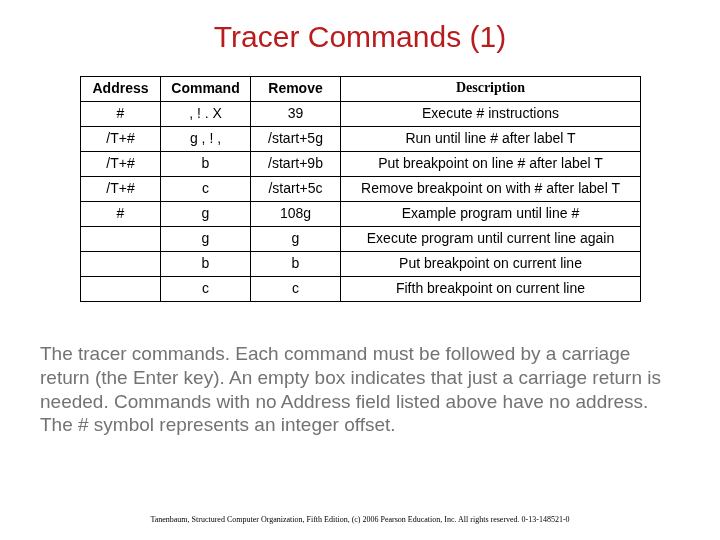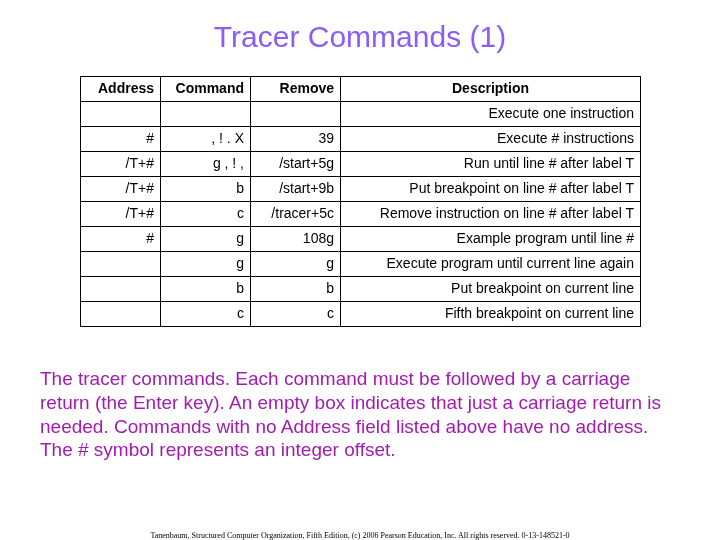--- a/index.html
+++ b/index.html
@@ -6,21 +6,21 @@
     margin: 0;
     padding: 0;
     width: 720px;
     height: 540px;
     font-family: Arial, Helvetica, sans-serif;
     background: #fff;
     position: relative;
   }
   .title {
     text-align: center;
-    color: #8b5cf6;
+    color: #b91c1c;
     font-size: 30px;
     font-weight: normal;
     margin-top: 20px;
     margin-bottom: 22px;
   }
   .table-wrap {
     margin: 0 auto;
     width: 560px;
   }
   table {
@@ -29,40 +29,41 @@
     table-layout: fixed;
   }
   col.c-addr { width: 80px; }
   col.c-cmd  { width: 90px; }
   col.c-ex   { width: 90px; }
   col.c-desc { width: 300px; }
   th, td {
     border: 1px solid #000;
     font-size: 14px;
     padding: 3px 6px 3px 6px;
-    text-align: right;
+    text-align: center;
     vertical-align: top;
     height: 18px;
     background: #fff;
   }
   th {
     font-weight: bold;
   }
   th.desc-head {
     text-align: center;
+    font-family: Liberation Serif, serif;
   }
   .caption {
     margin: 40px 40px 0 40px;
     font-size: 19px;
     line-height: 1.25;
-    color: #a21caf;
+    color: #737373;
   }
   .footer {
     position: absolute;
-    bottom: 0;
+    bottom: 16px;
     left: 0;
     right: 0;
     text-align: center;
     font-size: 8px;
     font-family: "Times New Roman", Times, serif;
     color: #000;
   }
 </style>
 </head>
 <body>
@@ -80,48 +81,42 @@
     <thead>
       <tr>
         <th>Address</th>
         <th>Command</th>
         <th>Remove</th>
         <th class="desc-head">Description</th>
       </tr>
     </thead>
     <tbody>
       <tr>
-        <td></td>
-        <td></td>
-        <td></td>
-        <td>Execute one instruction</td>
-      </tr>
-      <tr>
         <td>#</td>
         <td>, ! . X</td>
         <td>39</td>
         <td>Execute # instructions</td>
       </tr>
       <tr>
         <td>/T+#</td>
         <td>g , ! ,</td>
         <td>/start+5g</td>
         <td>Run until line # after label T</td>
       </tr>
       <tr>
         <td>/T+#</td>
         <td>b</td>
         <td>/start+9b</td>
         <td>Put breakpoint on line # after label T</td>
       </tr>
       <tr>
         <td>/T+#</td>
         <td>c</td>
-        <td>/tracer+5c</td>
-        <td>Remove instruction on line # after label T</td>
+        <td>/start+5c</td>
+        <td>Remove breakpoint on with # after label T</td>
       </tr>
       <tr>
         <td>#</td>
         <td>g</td>
         <td>108g</td>
         <td>Example program until line #</td>
       </tr>
       <tr>
         <td></td>
         <td>g</td>

